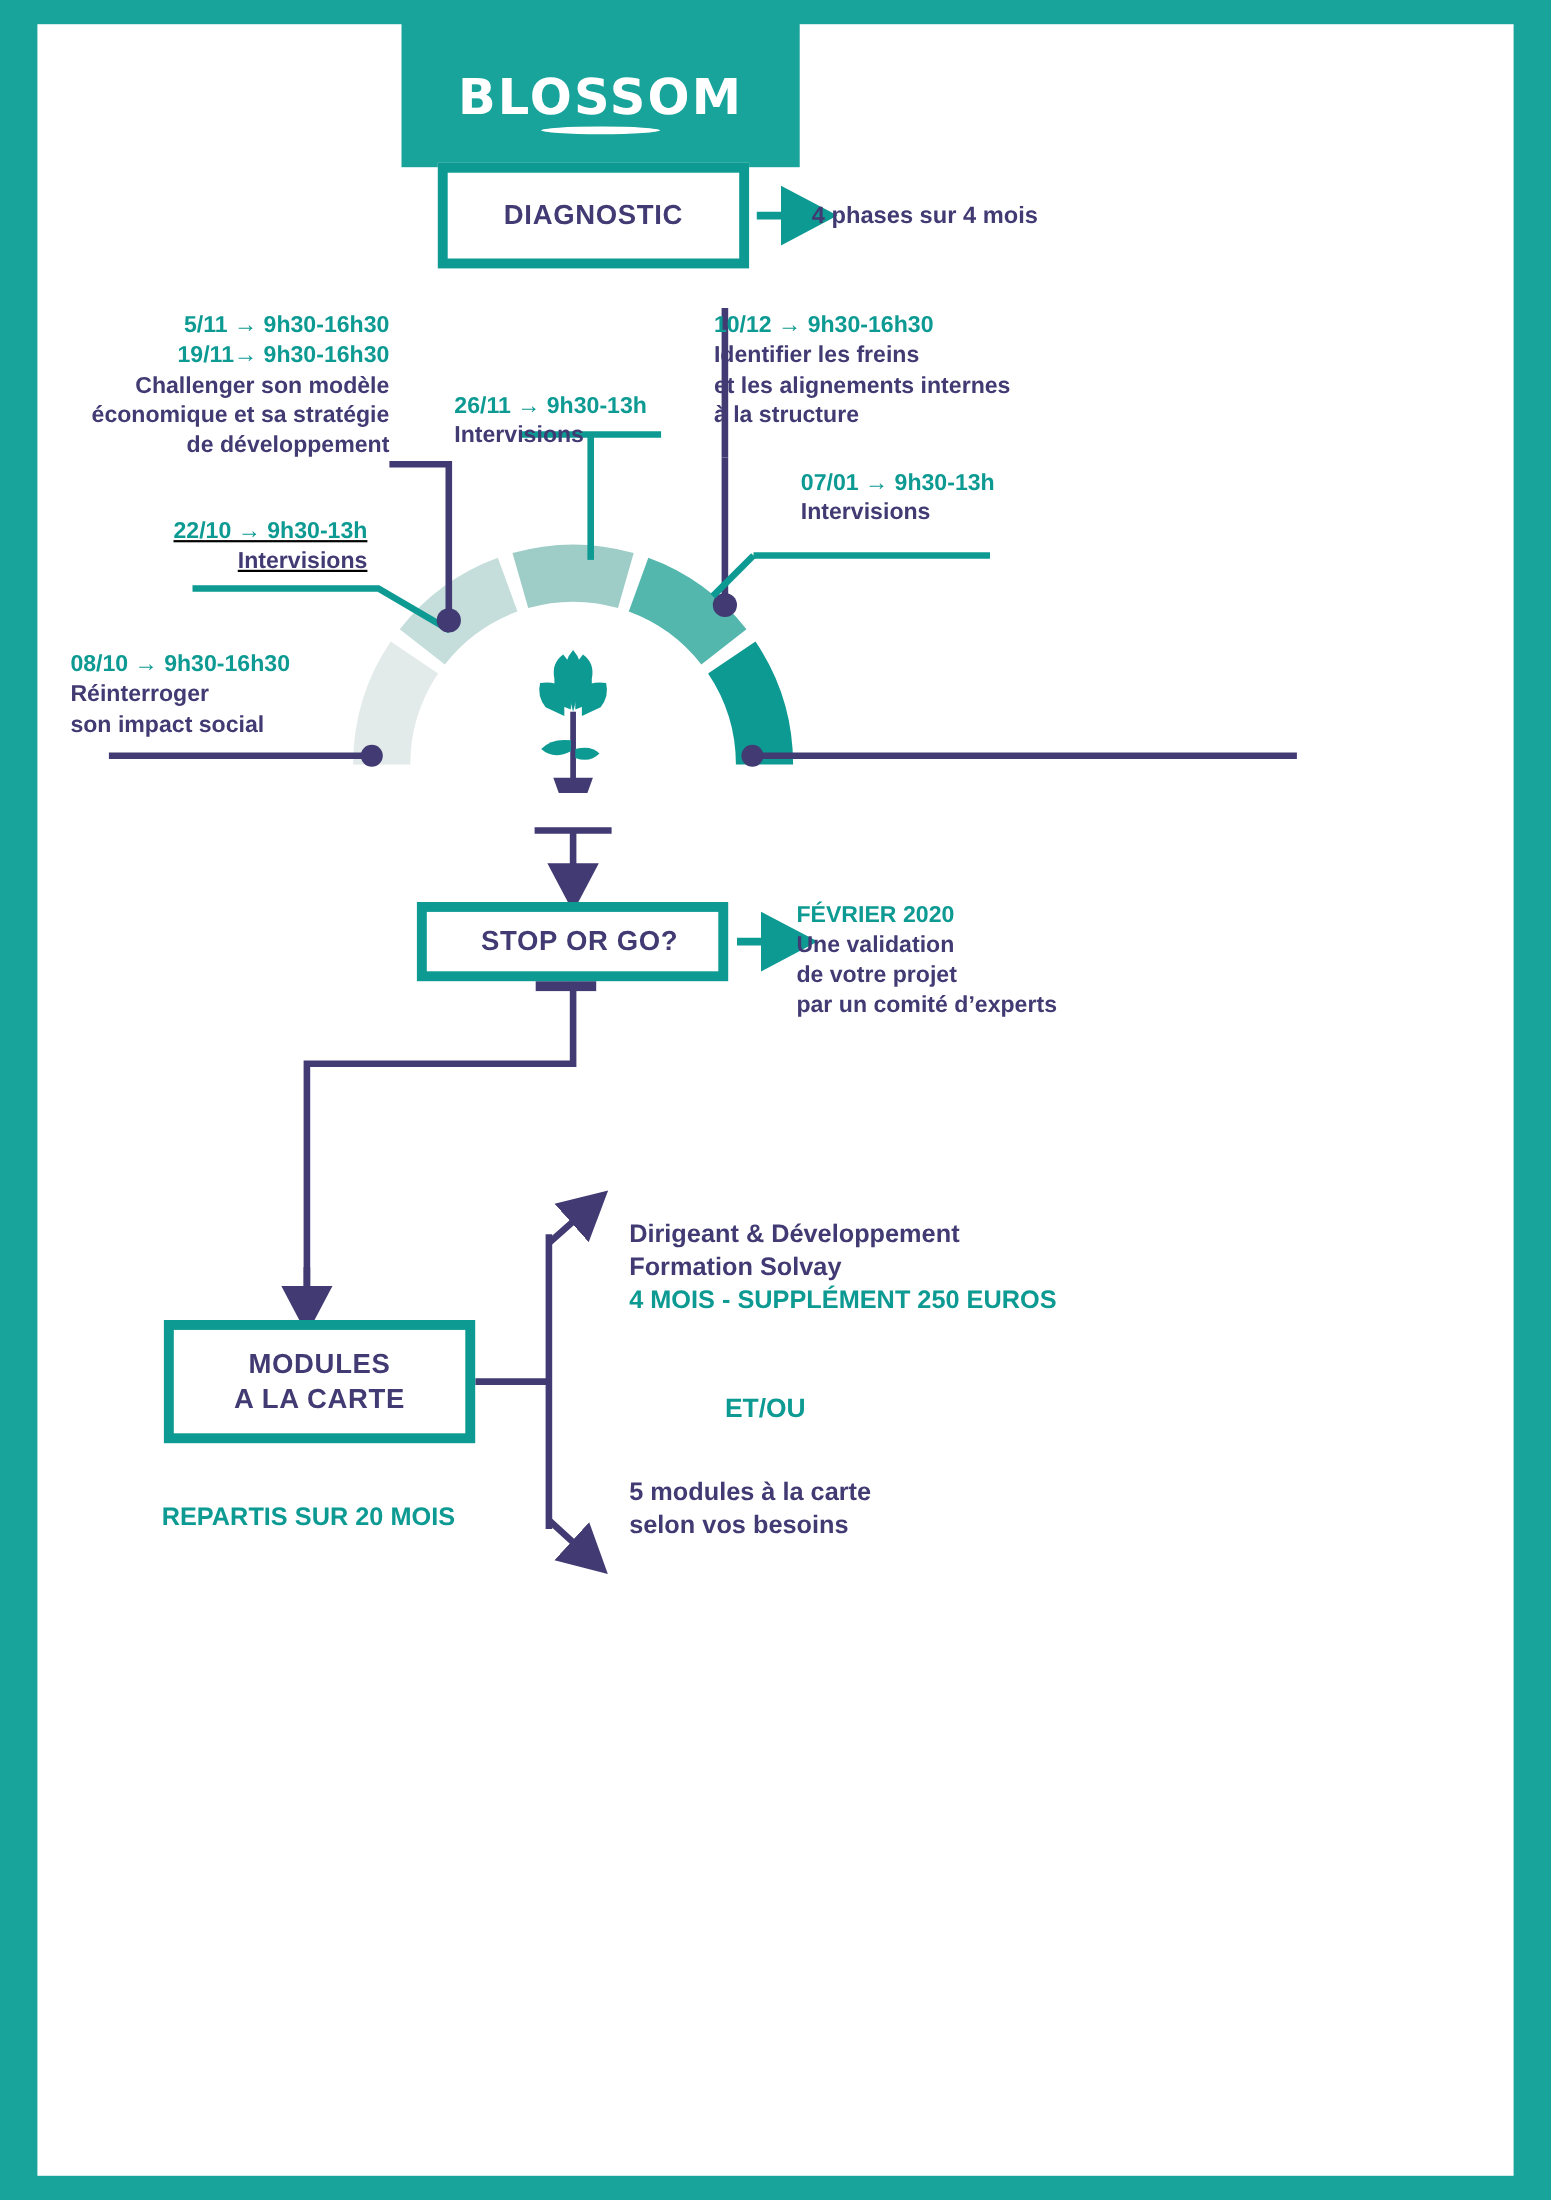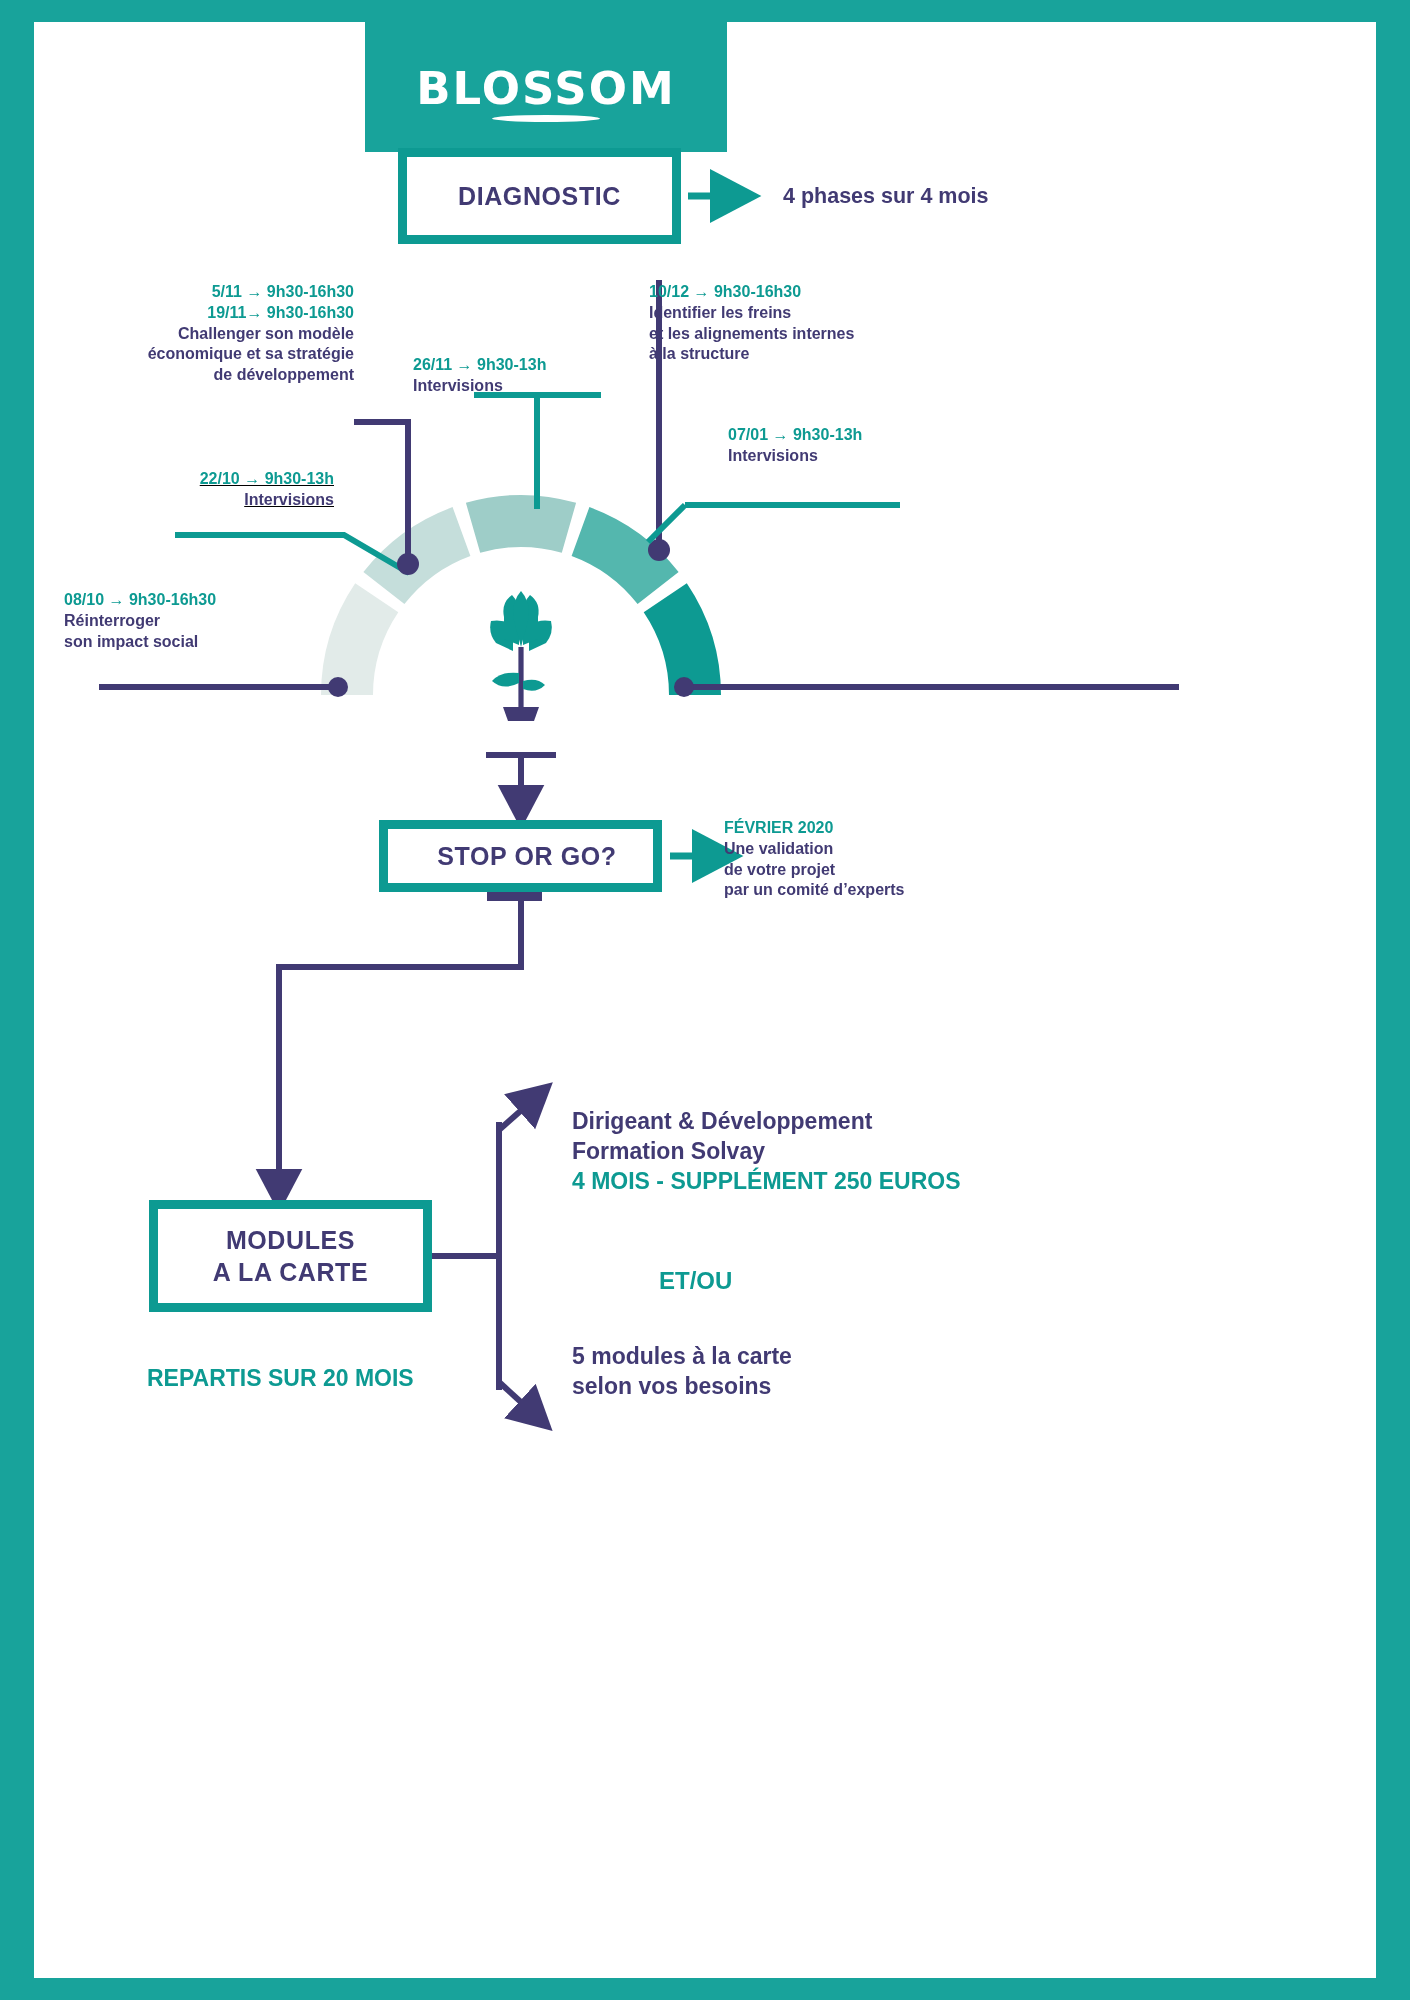--- a/index.html
+++ b/index.html
@@ -56,21 +56,21 @@
     line-height: 1.28;
   }
   #diagnostic-box { left: 364px; top: 126px; width: 283px; height: 96px; }
   #stopgo-box     { left: 345px; top: 798px; width: 283px; height: 72px; padding-left: 13px; }
   #modules-box    { left: 115px; top: 1178px; width: 283px; height: 112px; }
 
   
   .tblock { line-height: 1.30; }
   .teal  { color: #0d9a92; font-weight: bold; }
   .navy  { color: #413a73; font-weight: bold; }
-  .f21 { font-size: 16px; }
+  .f21 { font-size: 21px; }
   .f22 { font-size: 21.5px; }
 
   
   #vec { position: absolute; left: 0; top: 0; width: 1342px; height: 1956px; }
 </style>
 </head>
 <body>
 
 <div id="page">
 
@@ -172,21 +172,21 @@
   </svg>
 
   <div class="abs" id="header-band">
     <div id="brand-logo">BLOSSOM</div>
     <div id="brand-underline"></div>
   </div>
 
   <div class="abs flowbox" id="diagnostic-box">
     <span class="lbl">DIAGNOSTIC</span>
   </div>
-  <div class="abs navy f22" style="left:704px; top:162px; white-space:nowrap;margin-left:45px;">4 phases sur 4 mois</div>
+  <div class="abs navy f22" style="left:704px; top:162px; white-space:nowrap;">4 phases sur 4 mois</div>
 
   <div class="abs tblock" style="left:30px; top:260px; width:290px; text-align:right;">
     <div class="teal f21">5/11 → 9h30-16h30</div>
     <div class="teal f21">19/11→ 9h30-16h30</div>
     <div class="navy f21">Challenger son modèle</div>
     <div class="navy f21">économique et sa stratégie</div>
     <div class="navy f21">de développement</div>
   </div>
 
   <div class="abs tblock" style="left:379px; top:333px; width:195px; text-align:left;">

